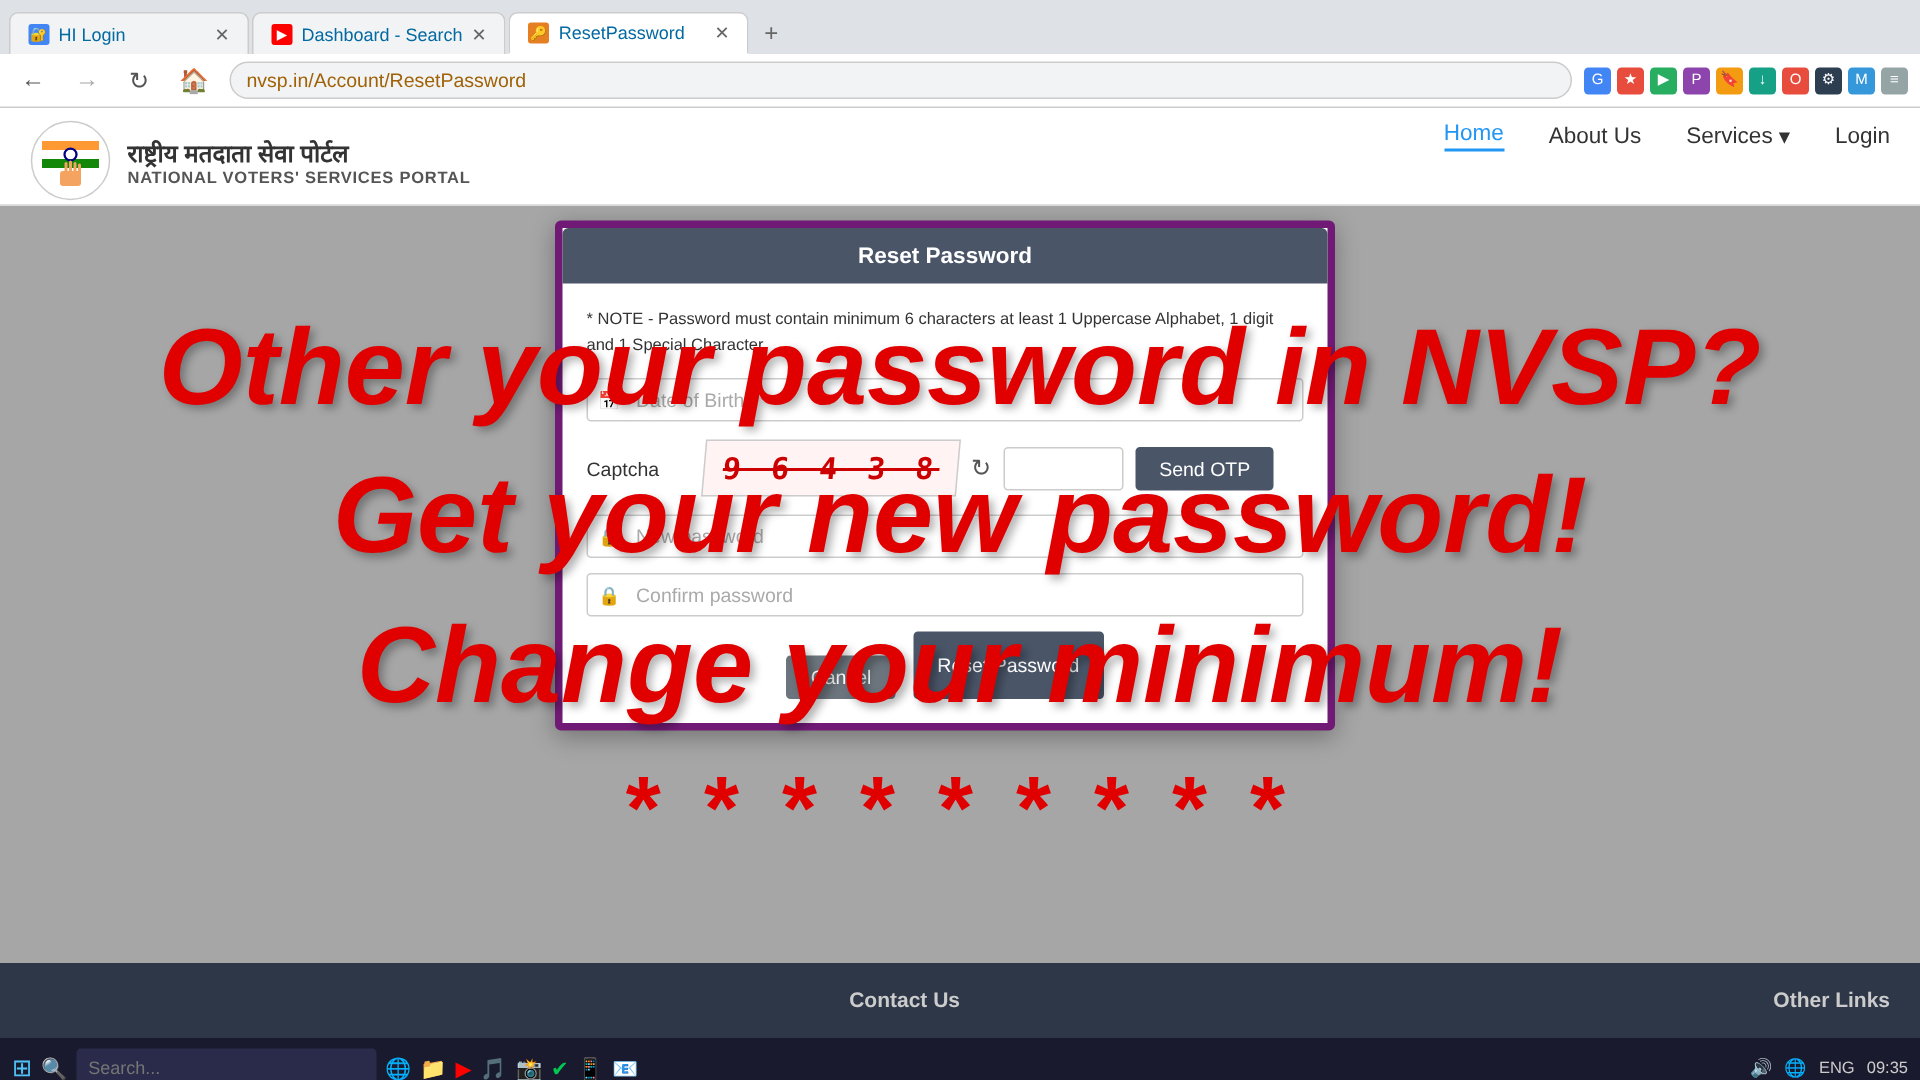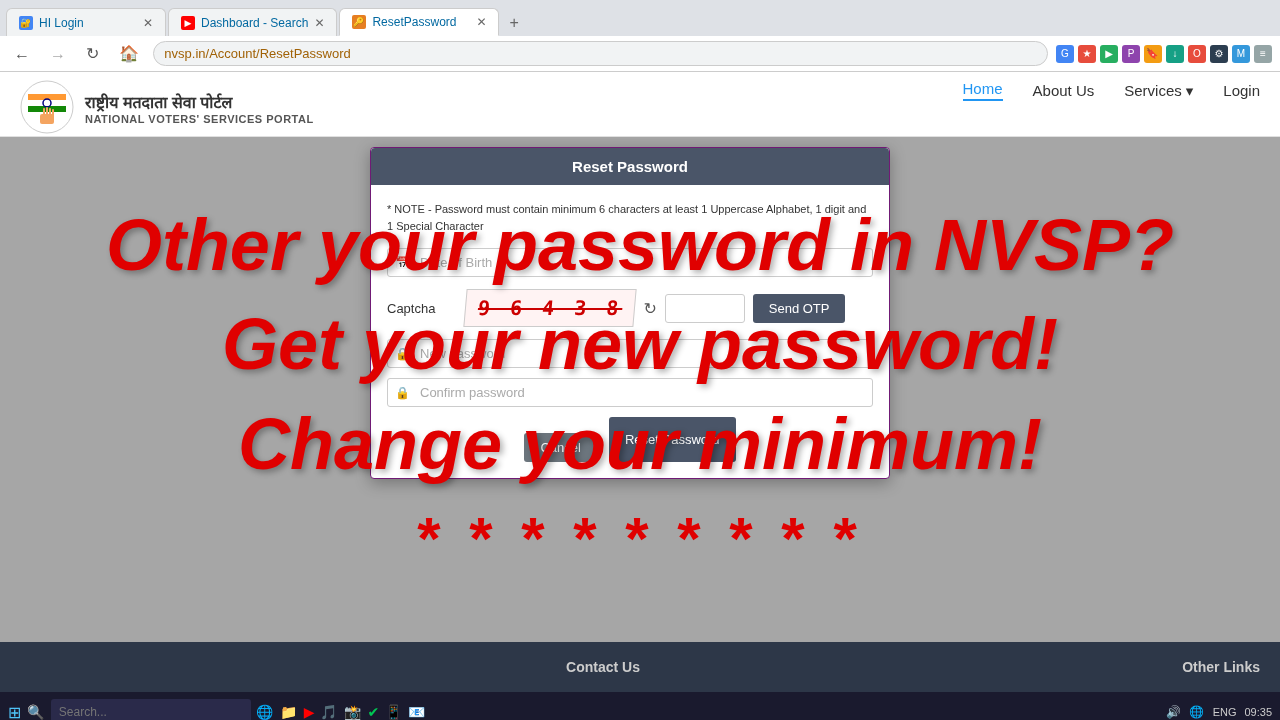--- a/index.html
+++ b/index.html
@@ -41,21 +41,21 @@
     
     .content-area { position: relative; width: 100%; height: 505px; background: #e8e8e8; overflow: hidden; }
 
     
     .overlay-text { position: absolute; top: 0; left: 0; width: 100%; height: 100%; z-index: 10; display: flex; flex-direction: column; justify-content: center; align-items: center; gap: 20px; pointer-events: none; }
     .overlay-line { font-size: 72px; font-weight: 900; color: #e00000; text-shadow: 3px 3px 6px rgba(0,0,0,0.3); font-style: italic; text-align: center; line-height: 1.1; font-family: 'Impact', 'Arial Black', sans-serif; }
     .overlay-stars { font-size: 60px; color: #e00000; letter-spacing: 6px; font-weight: 900; }
 
     
     .modal-backdrop { position: absolute; top: 0; left: 0; width: 100%; height: 100%; background: rgba(100,100,100,0.5); z-index: 5; }
-    .modal { position: absolute; top: 10px; left: 370px; width: 520px; background: #fff; border: 1px solid #701a75; border-radius: 4px; z-index: 6; box-shadow: 0 4px 16px rgba(0,0,0,0.3); }
+    .modal { position: absolute; top: 10px; left: 370px; width: 520px; background: #fff; border: 5px solid #701a75; border-radius: 4px; z-index: 6; box-shadow: 0 4px 16px rgba(0,0,0,0.3); }
     .modal-header { background: #4a5568; color: #fff; padding: 10px 16px; font-size: 15px; font-weight: bold; text-align: center; border-radius: 4px 4px 0 0; }
     .modal-body { padding: 16px; }
     .modal-note { font-size: 11px; color: #333; margin-bottom: 14px; line-height: 1.5; }
     .form-row { display: flex; align-items: center; margin-bottom: 12px; gap: 8px; }
     .form-input-wrap { position: relative; flex: 1; }
     .form-input { width: 100%; padding: 6px 10px 6px 32px; border: 1px solid #ccc; border-radius: 3px; font-size: 13px; color: #333; }
     .form-input::placeholder { color: #aaa; }
     .input-icon { position: absolute; left: 8px; top: 50%; transform: translateY(-50%); color: #888; font-size: 12px; }
     .captcha-row { display: flex; align-items: center; gap: 8px; margin-bottom: 12px; }
     .captcha-label { font-size: 13px; color: #333; min-width: 70px; }

